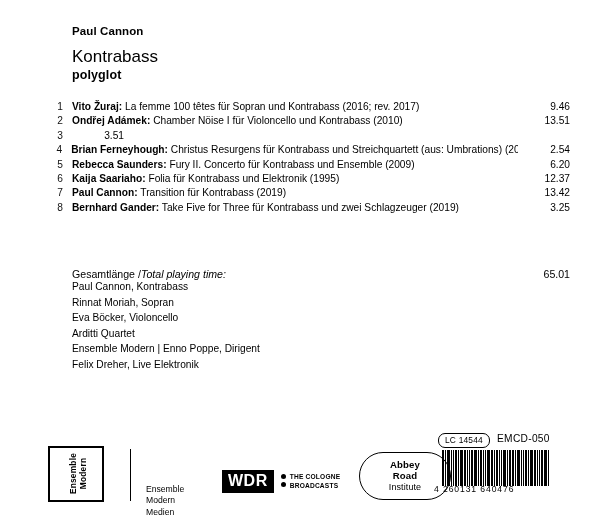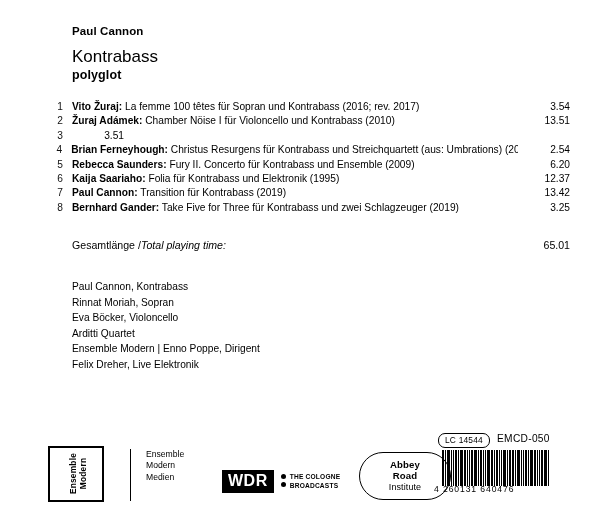--- a/index.html
+++ b/index.html
@@ -88,21 +88,21 @@
   
   .total {
     position: absolute;
     left: 72px;
     top: 239px;
     width: 498px;
     display: flex;
     align-items: baseline;
     font-size: 10.6px;
   }
-  .total .label-a { font-weight: normal; }
+  .total .label-a { font-weight: normal; margin-top: 29px; }
   .total .label-b { font-style: italic; }
   .total .spacer { flex: 1 1 auto; }
   .total .value { text-align: right; }
 
   
   .performers {
     position: absolute;
     left: 72px;
     top: 279px;
     font-size: 10.2px;
@@ -140,21 +140,21 @@
     position: absolute;
     left: 130px;
     top: 449px;
     width: 1px;
     height: 52px;
     background: #000;
   }
   .emm {
     position: absolute;
     left: 146px;
-    top: 449px;
+    top: 484px;
     font-size: 8.6px;
     line-height: 11.4px;
   }
   .wdr-block {
     position: absolute;
     left: 222px;
     top: 470px;
     display: flex;
     align-items: center;
   }
@@ -269,25 +269,25 @@
     <div class="artist">Paul Cannon</div>
     <div class="instrument">Kontrabass</div>
   </div>
 
   <div class="album-title">polyglot</div>
 
   <div class="tracklist">
     <div class="track">
       <span class="num">1</span>
       <span class="body"><span class="composer">Vito Žuraj:</span> <span class="work">La femme 100 têtes für Sopran und Kontrabass (2016; rev. 2017)</span></span>
-      <span class="dur">3.54</span>
+      <span class="dur">9.46</span>
     </div>
     <div class="track">
       <span class="num">2</span>
-      <span class="body"><span class="composer">Žuraj Adámek:</span> <span class="work">Chamber Nöise I für Violoncello und Kontrabass (2010)</span></span>
+      <span class="body"><span class="composer">Ondřej Adámek:</span> <span class="work">Chamber Nöise I für Violoncello und Kontrabass (2010)</span></span>
       <span class="dur">13.51</span>
     </div>
     <div class="track">
       <span class="num">3</span>
       <span class="dur">3.51</span>
     </div>
     <div class="track">
       <span class="num">4</span>
       <span class="body"><span class="composer">Brian Ferneyhough:</span> <span class="work">Christus Resurgens für Kontrabass und Streichquartett (aus: Umbrations) (2017)</span></span>
       <span class="dur">2.54</span>

